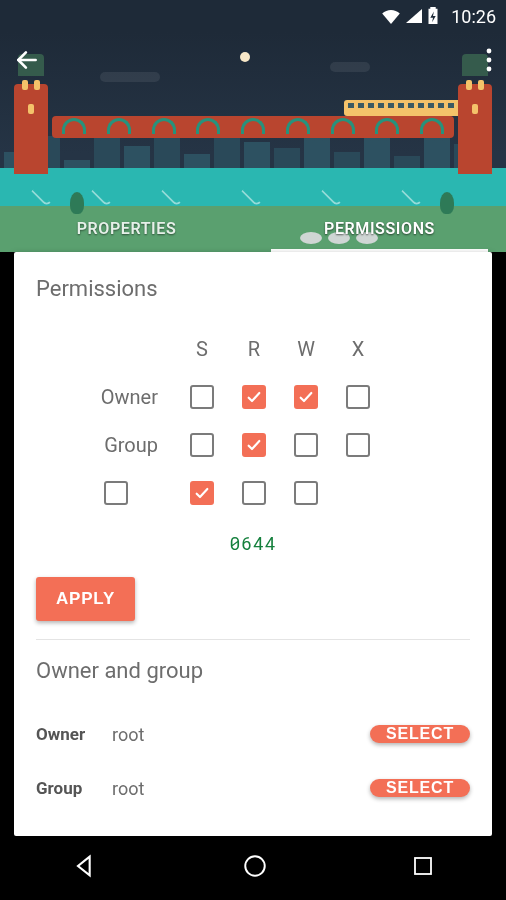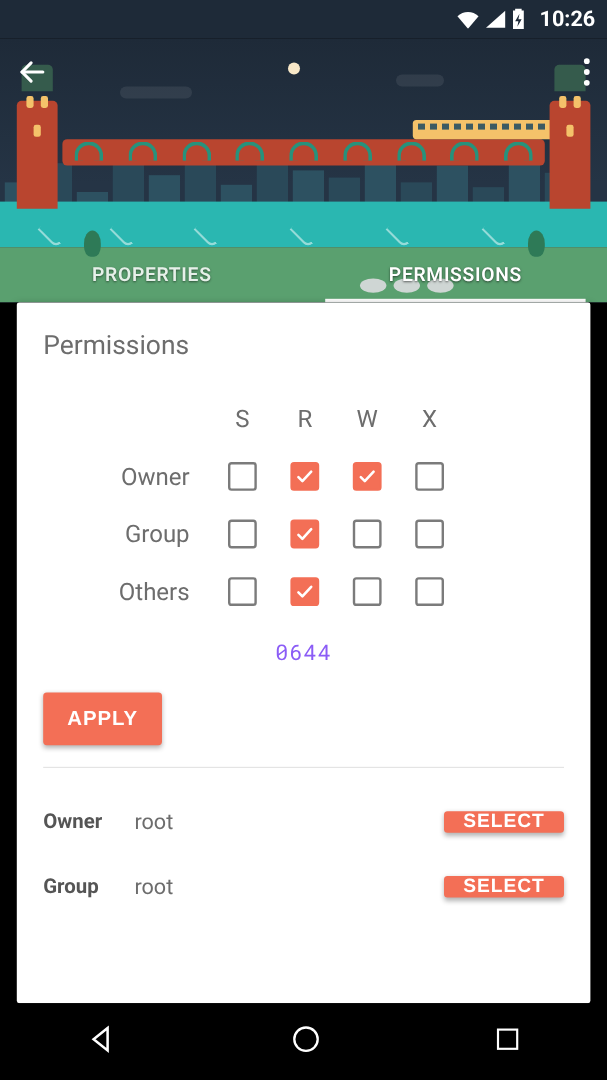--- a/index.html
+++ b/index.html
@@ -18,21 +18,21 @@
     background: #1e2a38;
     display: flex;
     justify-content: flex-end;
     align-items: center;
     padding: 0 10px;
     gap: 4px;
     color: #fff;
     font-size: 18px;
   }
   .status-bar svg { fill: #fff; }
-  .status-time { font-weight: 700; margin-left: 8px; }
+  .status-time { font-weight: 400; margin-left: 8px; }
 
   
   .header {
     height: 220px;
     position: relative;
     overflow: hidden;
     background: linear-gradient(#1e2a38 0%, #253445 55%);
   }
   .sky-item { position: absolute; }
   .moon { width: 10px; height: 10px; border-radius: 50%; background: #f8e8c8; top: 20px; left: 240px; }
@@ -137,42 +137,42 @@
     cursor: pointer;
   }
   .cb.checked {
     background: #f36f56; border-color: #f36f56;
   }
   .cb.checked svg { stroke: #fff; }
 
   .mono-row {
     display: flex; justify-content: center; gap: 46px;
     font-family: "Roboto Mono", monospace; font-size: 18px;
-    color: #8b5cf6; letter-spacing: 1px;
+    color: #15803d; letter-spacing: 1px;
     margin: 14px 0 22px;
   }
 
   .btn {
     background: #f36f56; color: #fff; border: none;
     font-size: 17px; font-weight: 600; letter-spacing: 0.8px;
     padding: 12px 20px; border-radius: 3px;
     box-shadow: 0 2px 4px rgba(0,0,0,.3);
     cursor: pointer;
   }
   .apply-row { display: flex; justify-content: flex-start; margin-bottom: 18px; }
 
   hr { border: none; border-top: 1px solid #e4e4e4; margin: 0 0 18px; }
 
   .og-row {
     display: flex; align-items: center; justify-content: space-between;
     height: 54px;
   }
   .og-row .k { font-size: 17px; font-weight: 700; color: #555; width: 76px;}
   .og-row .v { font-size: 18px; color: #6d6d6d; flex: 1;}
-  .og-row .btn { padding: 0 16px; font-size: 16px;}
+  .og-row .btn { padding: 0 16px; font-size: 16px; border-radius: 18px;}
 
   
   .navbar {
     position: absolute; bottom: 0; left: 0; right: 0;
     height: 64px; background: #000;
     display: flex; align-items: center; justify-content: space-around;
   }
   .navbar svg { stroke: #fff; fill: none; }
 </style>
 </head>
@@ -315,21 +315,20 @@
       <div class="cb"></div>
       <div class="cb checked">
           <svg width="16" height="16" viewBox="0 0 24 24" fill="none" stroke-width="3.2" stroke-linecap="round" stroke-linejoin="round">
             <polyline points="4 13 9 18 20 6"></polyline>
           </svg>
         </div>
       <div class="cb"></div>
       <div class="cb"></div>
     </div>
     <div class="perm-row">
-      <div class="label">Others</div>
       <div class="cb"></div>
       <div class="cb checked">
           <svg width="16" height="16" viewBox="0 0 24 24" fill="none" stroke-width="3.2" stroke-linecap="round" stroke-linejoin="round">
             <polyline points="4 13 9 18 20 6"></polyline>
           </svg>
         </div>
       <div class="cb"></div>
       <div class="cb"></div>
     </div>
   </div>
@@ -337,20 +336,21 @@
   <div class="mono-row">
     <span>0644</span>
   </div>
 
   <div class="apply-row">
     <button class="btn">APPLY</button>
   </div>
 
   <hr>
 
+  <div class="section-title">Owner and group</div>
 
   <div class="og-row">
     <span class="k">Owner</span>
     <span class="v">root</span>
     <button class="btn">SELECT</button>
   </div>
   <div class="og-row">
     <span class="k">Group</span>
     <span class="v">root</span>
     <button class="btn">SELECT</button>

